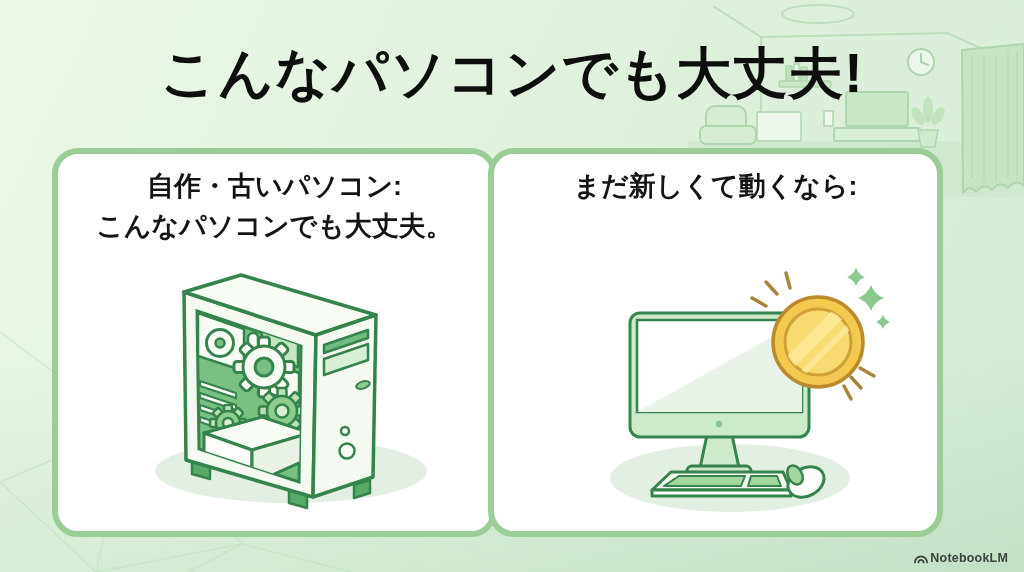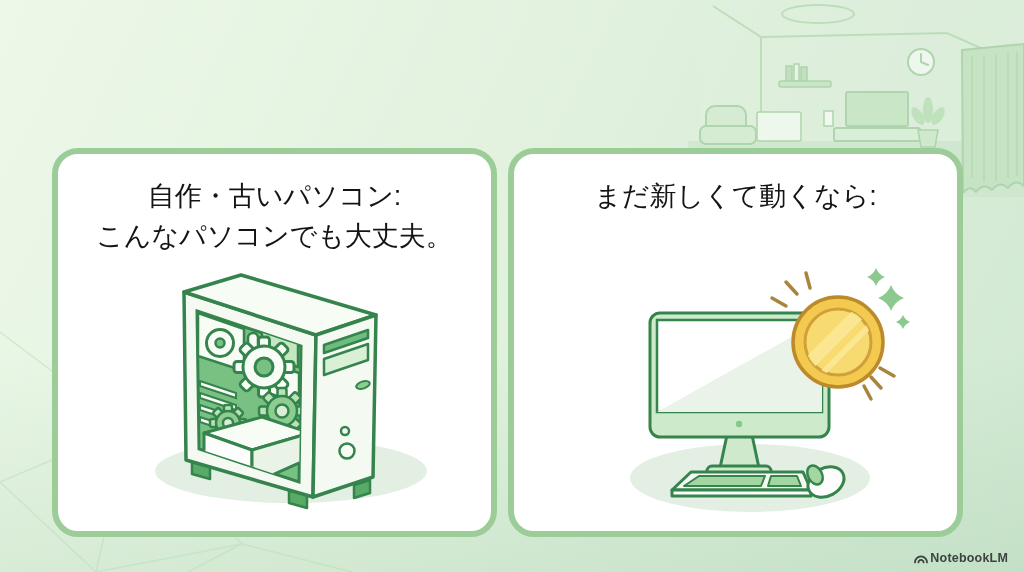--- a/index.html
+++ b/index.html
@@ -15,24 +15,24 @@
   .slide-title{
     position:absolute; top:40px; left:0; width:100%;
     text-align:center; font-size:55px; font-weight:900; color:#0e0e0e;
     letter-spacing:1px; line-height:1.2;
   }
   .card{
     position:absolute; top:148px; height:389px;
     background:#ffffff; border:6px solid #9ccd99; border-radius:26px;
   }
   .card-left  { left:52px;  width:445px; }
-  .card-right { left:508px; width:455px; }
+  .card-right { left:488px; width:455px; }
   .card-heading{
-    margin-top:22px; text-align:center;
-    font-size:27px; font-weight:400; line-height:40px; color:#141414;
+    margin-top:12px; text-align:center;
+    font-size:27px; font-weight:700; line-height:40px; color:#141414;
   }
   .card-heading span{ display:block; }
   .illus{ position:absolute; left:0; bottom:6px; }
   .watermark{
     position:absolute; right:16px; bottom:7px;
     display:flex; align-items:center; gap:1px;
     color:#3c433e; font-size:12.5px; font-weight:600; letter-spacing:.2px;
   }
 </style>
 </head>
@@ -76,20 +76,21 @@
       <ellipse cx="938" cy="116" rx="5" ry="10" fill="#bfe2bd" transform="rotate(32 938 116)"></ellipse>
       <polygon points="918,130 938,130 935,147 921,147" fill="#cfe9cd" stroke="#aed5ad" stroke-width="1.5"></polygon>
     </g>
     <g>
       <path d="M962,50 L1024,44 L1024,186 Q1016,178 1008,188 Q1000,180 992,190 Q984,182 976,192 Q970,184 963,193 Z" fill="#c6e4c4" stroke="#aed5ad" stroke-width="2" stroke-linejoin="round"></path>
       <path d="M972,56 V178 M984,56 V182 M996,55 V181 M1008,53 V178 M1017,52 V176" stroke="#b0d7ae" stroke-width="1.5" opacity="0.8" fill="none"></path>
     </g>
     <path d="M0,332 L128,428 L0,482 M128,428 L242,544 M128,428 L96,572 M0,482 L96,572 M242,544 L188,572 M242,544 L352,572 M96,572 L242,544" stroke="#bcdfbd" stroke-width="1.5" opacity="0.55" fill="none"></path>
   </svg>
 
+  <div class="slide-title">こんなパソコンでも大丈夫!</div>
 
   <div class="card card-left">
     <div class="card-heading">
       <span>自作・古いパソコン:</span>
       <span>こんなパソコンでも大丈夫。</span>
     </div>
     <svg class="illus" width="445" height="262" viewBox="0 0 445 262">
       <defs>
         <clipPath id="openingClip">
             <polygon points="139,48 243,83 241,219 141,186"></polygon>

